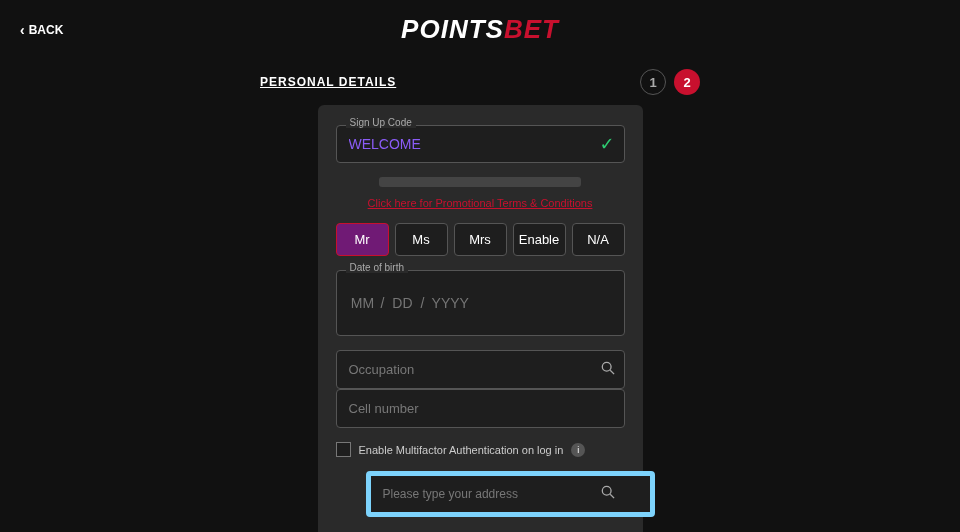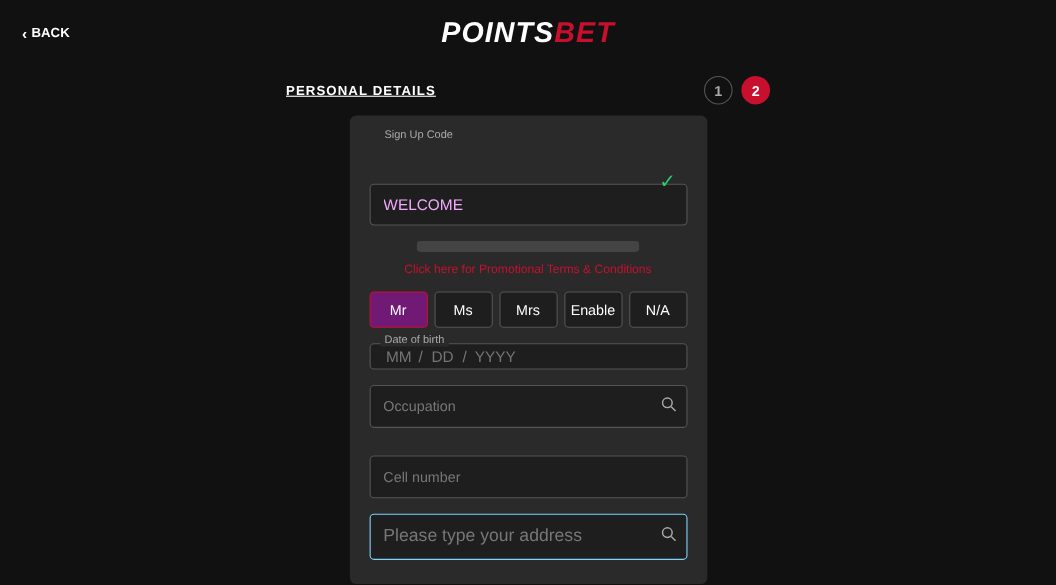--- a/index.html
+++ b/index.html
@@ -108,25 +108,24 @@
       font-size: 10px;
       color: #aaa;
       padding: 0 4px;
       z-index: 1;
     }
     .field-input {
       width: 100%;
       background: #1e1e1e;
       border: 1px solid #555;
       border-radius: 4px;
-      color: #f0abfc;
+      color: #8b5cf6;
       font-size: 14px;
       padding: 10px 36px 10px 12px;
       outline: none;
-      margin-top: 42px;
     }
     .field-input::placeholder { color: #777; }
     .check-icon {
       position: absolute;
       right: 10px;
       top: 50%;
       transform: translateY(-50%);
       color: #2ecc71;
       font-size: 18px;
     }
@@ -141,20 +140,21 @@
       margin-left: auto;
       margin-right: auto;
     }
 
     
     .promo-link {
       display: block;
       text-align: center;
       color: #c8102e;
       font-size: 11px;
+      text-decoration: underline;
       margin-bottom: 14px;
       cursor: pointer;
     }
 
     
     .title-buttons {
       display: flex;
       gap: 6px;
       margin-bottom: 14px;
     }
@@ -188,21 +188,21 @@
       color: #aaa;
       padding: 0 4px;
       z-index: 1;
     }
     .dob-input-row {
       display: flex;
       align-items: center;
       background: #1e1e1e;
       border: 1px solid #555;
       border-radius: 4px;
-      padding: 3px 12px;
+      padding: 24px 12px;
       gap: 4px;
     }
     .dob-part {
       background: transparent;
       border: none;
       color: #777;
       font-size: 14px;
       outline: none;
       width: 28px;
       text-align: center;
@@ -237,21 +237,20 @@
     .cell-input {
       width: 100%;
       background: #1e1e1e;
       border: 1px solid #555;
       border-radius: 4px;
       color: #fff;
       font-size: 13px;
       padding: 11px 12px;
       outline: none;
       margin-bottom: 14px;
-      margin-top: 25px;
     }
     .cell-input::placeholder { color: #777; }
 
     
     .mfa-row {
       display: flex;
       align-items: center;
       gap: 8px;
       margin-bottom: 14px;
     }
@@ -282,26 +281,27 @@
     }
 
     
     .address-group {
       position: relative;
       margin-bottom: 6px;
     }
     .address-input {
       width: 100%;
       background: #1e1e1e;
-      border: 1px solid #7dd3fc;
-      border-radius: 4px;
-      color: #fff;
-      font-size: 16px;
+      border: 5px solid #7dd3fc;
+      border-radius: 4px;
+      color: #fff;
+      font-size: 12px;
       padding: 11px 36px 11px 12px;
       outline: none;
+      margin-left: 30px;
     }
     .address-input::placeholder { color: #777; }
 
     
     .cant-find {
       text-align: right;
       font-size: 11px;
       color: #aaa;
     }
     .cant-find a {
@@ -380,20 +380,25 @@
         <circle cx="6.5" cy="6.5" r="5" stroke="#aaa" stroke-width="1.5" fill="none"></circle>
         <line x1="10.5" y1="10.5" x2="15" y2="15" stroke="#aaa" stroke-width="1.5"></line>
       </svg>
     </span>
   </div>
 
   
   <input class="cell-input" type="text" placeholder="Cell number" style="">
 
   
+  <div class="mfa-row">
+    <div class="mfa-checkbox"></div>
+    <span class="mfa-label">Enable Multifactor Authentication on log in</span>
+    <div class="info-icon">i</div>
+  </div>
 
   
   <div class="address-group">
     <input class="address-input" type="text" placeholder="Please type your address" style="">
     <span class="search-icon-right">
       <svg width="14" height="14" viewBox="0 0 16 16" fill="#aaa">
         <circle cx="6.5" cy="6.5" r="5" stroke="#aaa" stroke-width="1.5" fill="none"></circle>
         <line x1="10.5" y1="10.5" x2="15" y2="15" stroke="#aaa" stroke-width="1.5"></line>
       </svg>
     </span>

